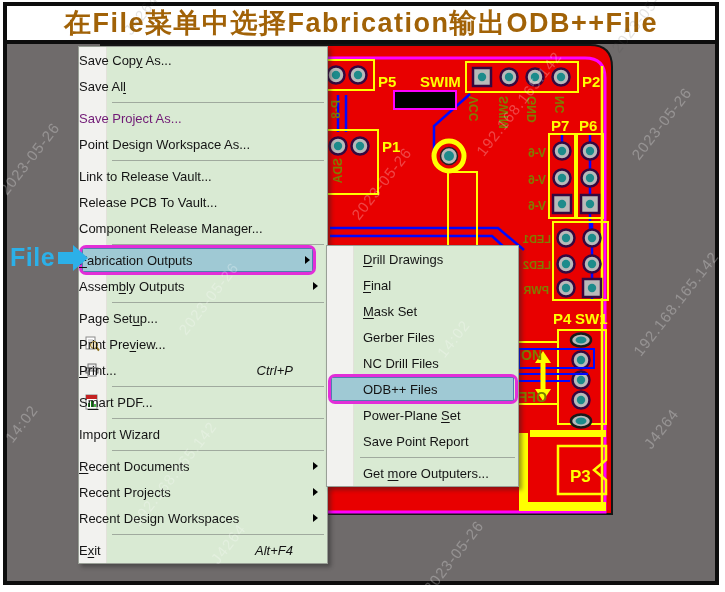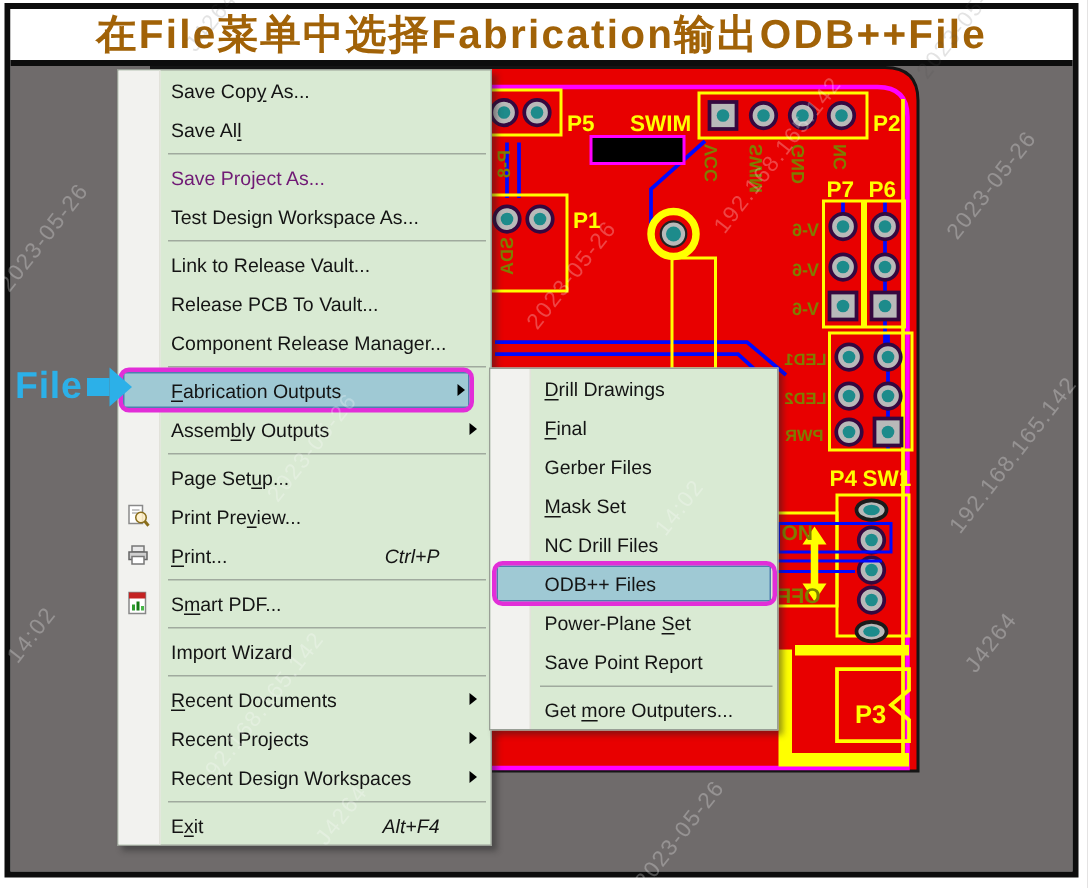--- a/index.html
+++ b/index.html
@@ -19,21 +19,21 @@
   #pcb{position:absolute;left:100px;top:44px;width:515px;height:473px;z-index:1;}
   svg text{font-family:"Liberation Sans",sans-serif;font-weight:bold;}
   
   .menu{position:absolute;background:#d9ead3;border:1px solid #999f96;box-sizing:border-box;
         box-shadow:3px 3px 4px rgba(35,35,35,.45);}
   #main-menu{left:78px;top:46px;width:250px;z-index:3;}
   #sub-menu{left:326px;top:245px;width:193px;z-index:4;}
   .gutter{position:absolute;left:0;top:0;bottom:0;width:27px;background:#f2f2ef;border-right:1px solid #e2e2da;}
   #sub-menu .gutter{width:26px;}
   .rows{position:relative;}
-  .mi{position:relative;display:flex;align-items:center;height:26px;padding-left:35px;
+  .mi{position:relative;display:flex;align-items:center;height:26px;
       font-size:13px;color:#141414;white-space:nowrap;cursor:default;}
   #sub-menu .mi{padding-left:36px;}
   .mi u{text-underline-offset:2px;}
   .mi.dis{color:#701a75;}
   .lbl{position:relative;z-index:3;}
   .sc{position:relative;z-index:3;margin-left:auto;padding-right:34px;font-style:italic;}
   .msep{height:6px;display:flex;align-items:center;}
   .msep-line{height:1px;background:#a0aa9e;flex:1;margin-left:33px;margin-right:3px;}
   .subarr{position:absolute;right:9px;top:50%;margin-top:-4px;width:0;height:0;z-index:3;
           border-left:5px solid #000;border-top:4px solid transparent;border-bottom:4px solid transparent;}
@@ -207,21 +207,21 @@
         <div class="mi">
           <span class="lbl">Save Al<u>l</u></span>
         </div>
         <div class="msep">
           <div class="msep-line"></div>
         </div>
         <div class="mi dis">
           <span class="lbl">Save Project As...</span>
         </div>
         <div class="mi">
-          <span class="lbl">Test Design Workspace As...</span>
+          <span class="lbl">Point Design Workspace As...</span>
         </div>
         <div class="msep">
           <div class="msep-line"></div>
         </div>
         <div class="mi">
           <span class="lbl">Link to Release Vault...</span>
         </div>
         <div class="mi">
           <span class="lbl">Release PCB To Vault...</span>
         </div>
@@ -319,24 +319,24 @@
   <div class="menu" id="sub-menu">
     <div class="gutter"></div>
     <div class="rows">
         <div class="mi">
           <span class="lbl"><u>D</u>rill Drawings</span>
         </div>
         <div class="mi">
           <span class="lbl"><u>F</u>inal</span>
         </div>
         <div class="mi">
+          <span class="lbl"><u>M</u>ask Set</span>
+        </div>
+        <div class="mi">
           <span class="lbl">Gerber Files</span>
-        </div>
-        <div class="mi">
-          <span class="lbl"><u>M</u>ask Set</span>
         </div>
         <div class="mi">
           <span class="lbl">NC Drill Files</span>
         </div>
         <div class="mi hl">
           <div class="hl-fill"></div>
           <div class="hl-frame"></div>
           <span class="lbl">ODB++ Files</span>
         </div>
         <div class="mi">

